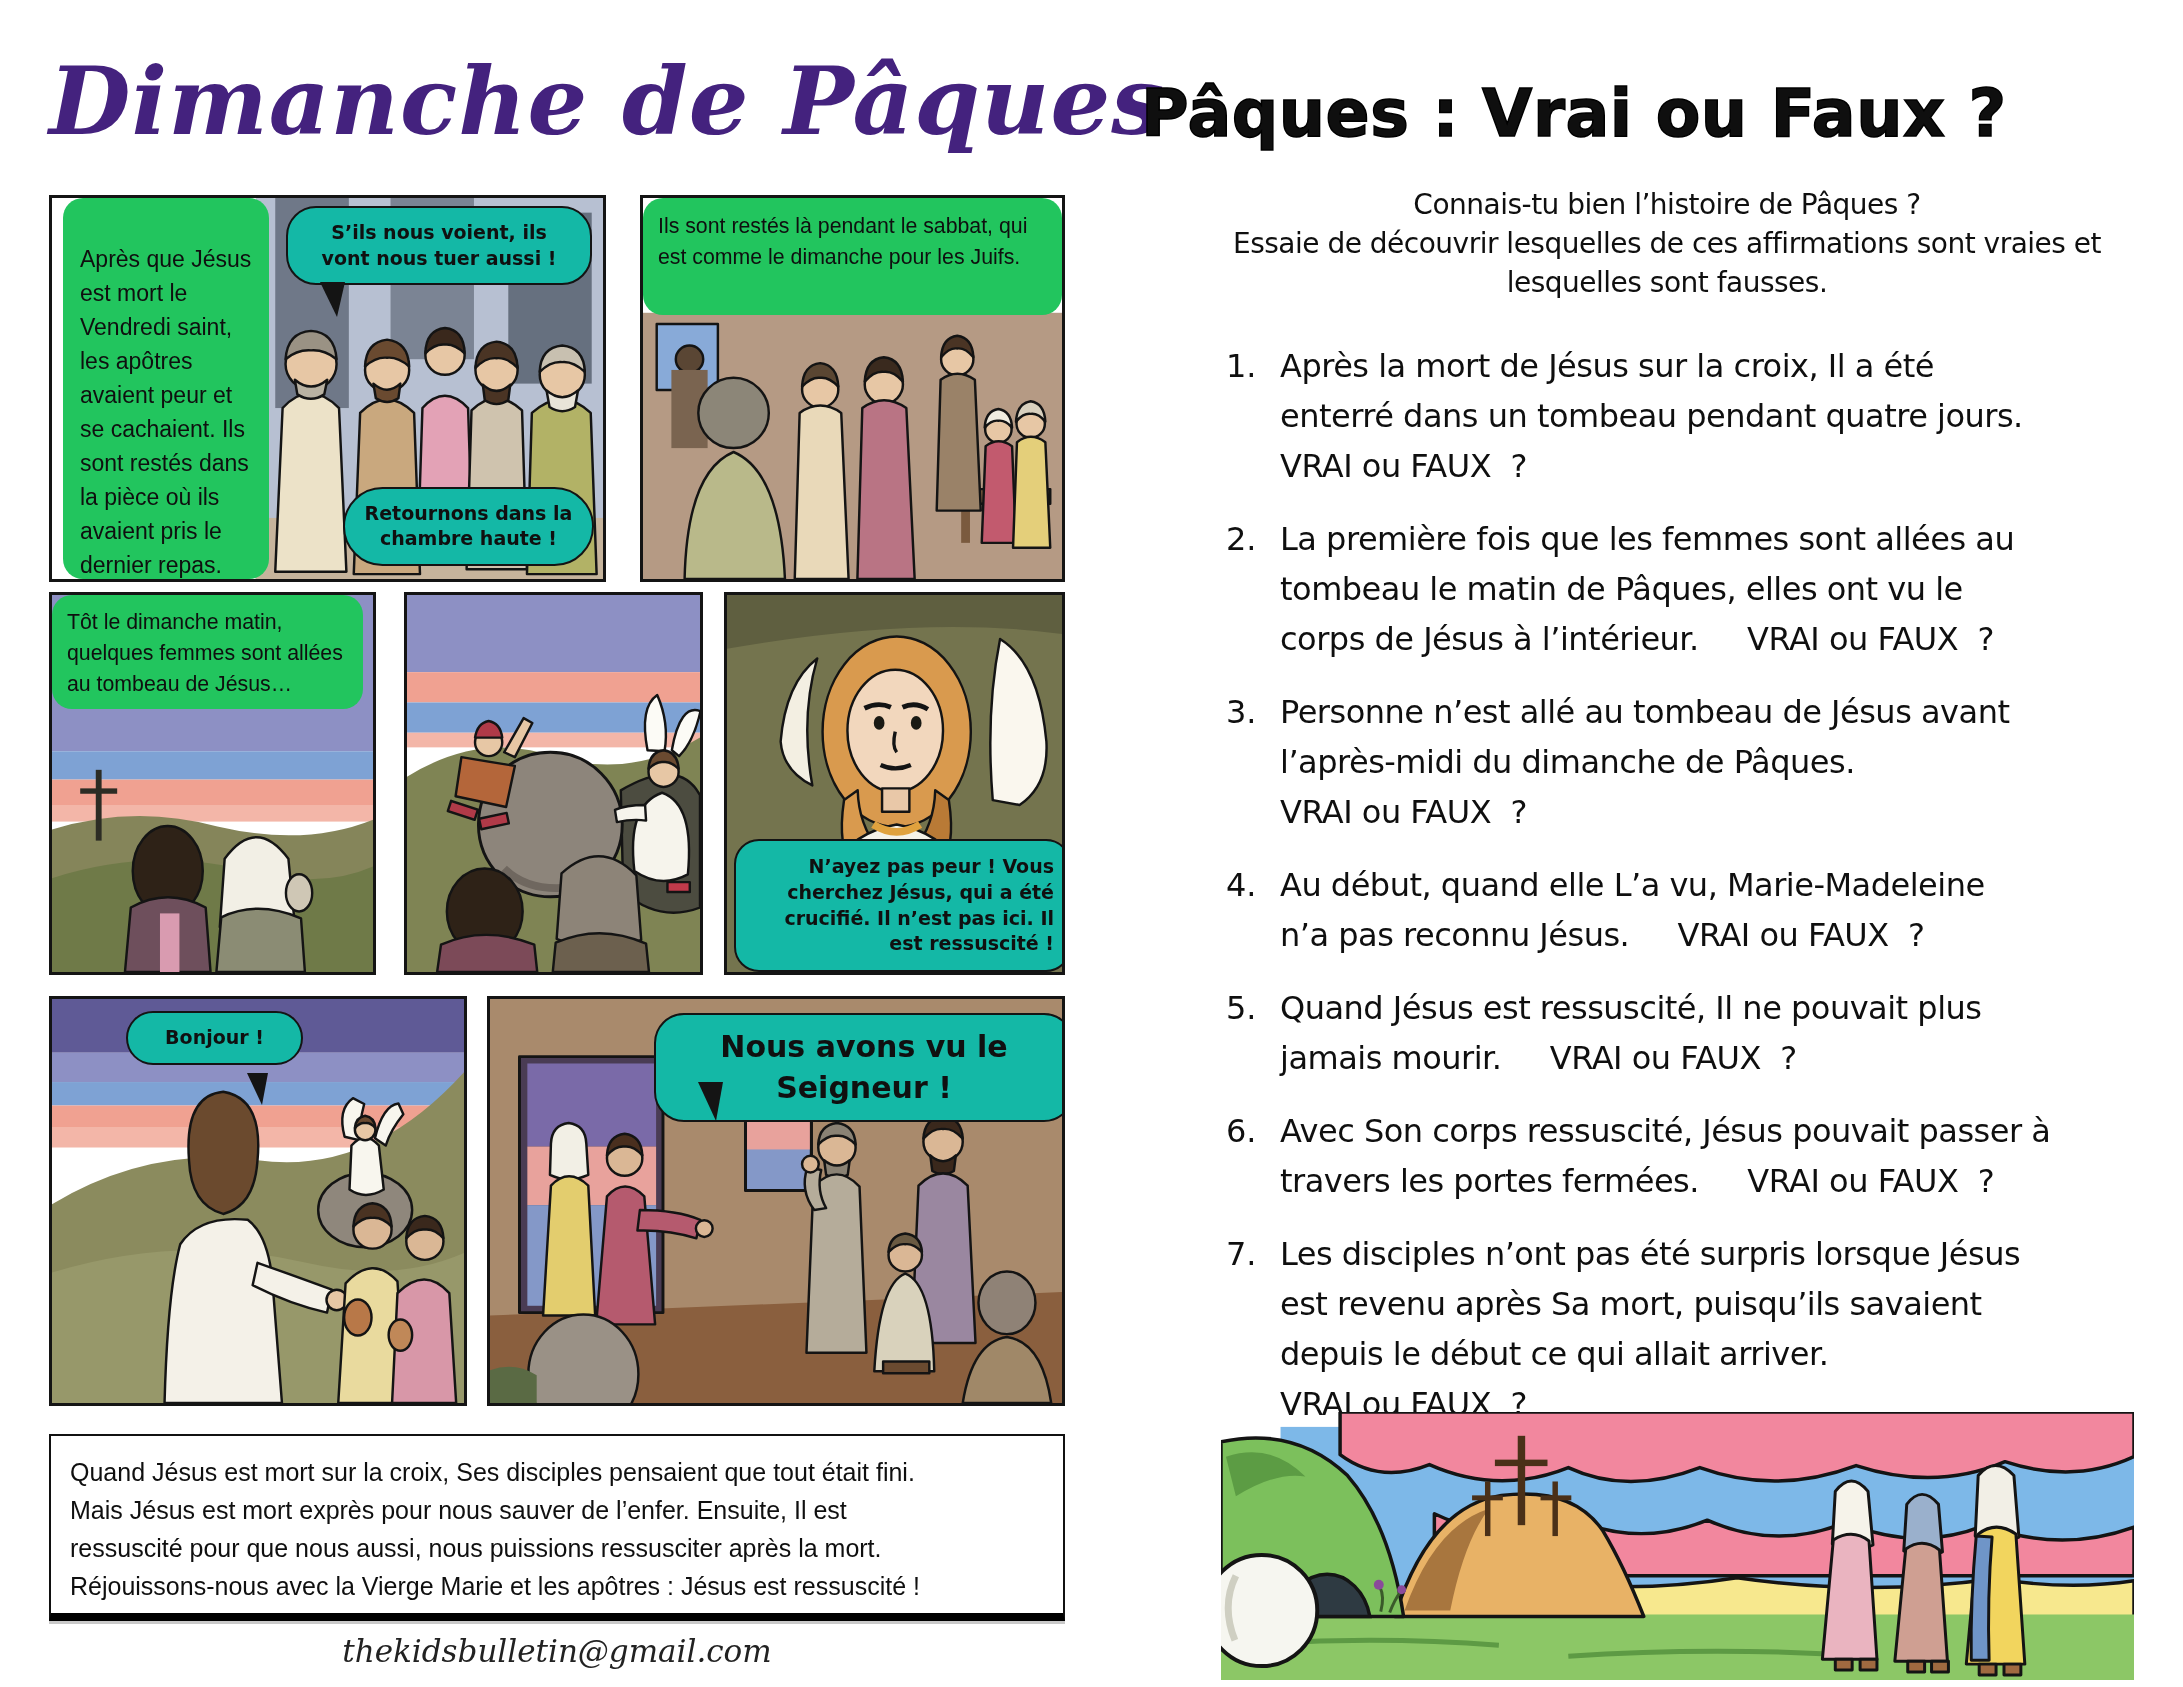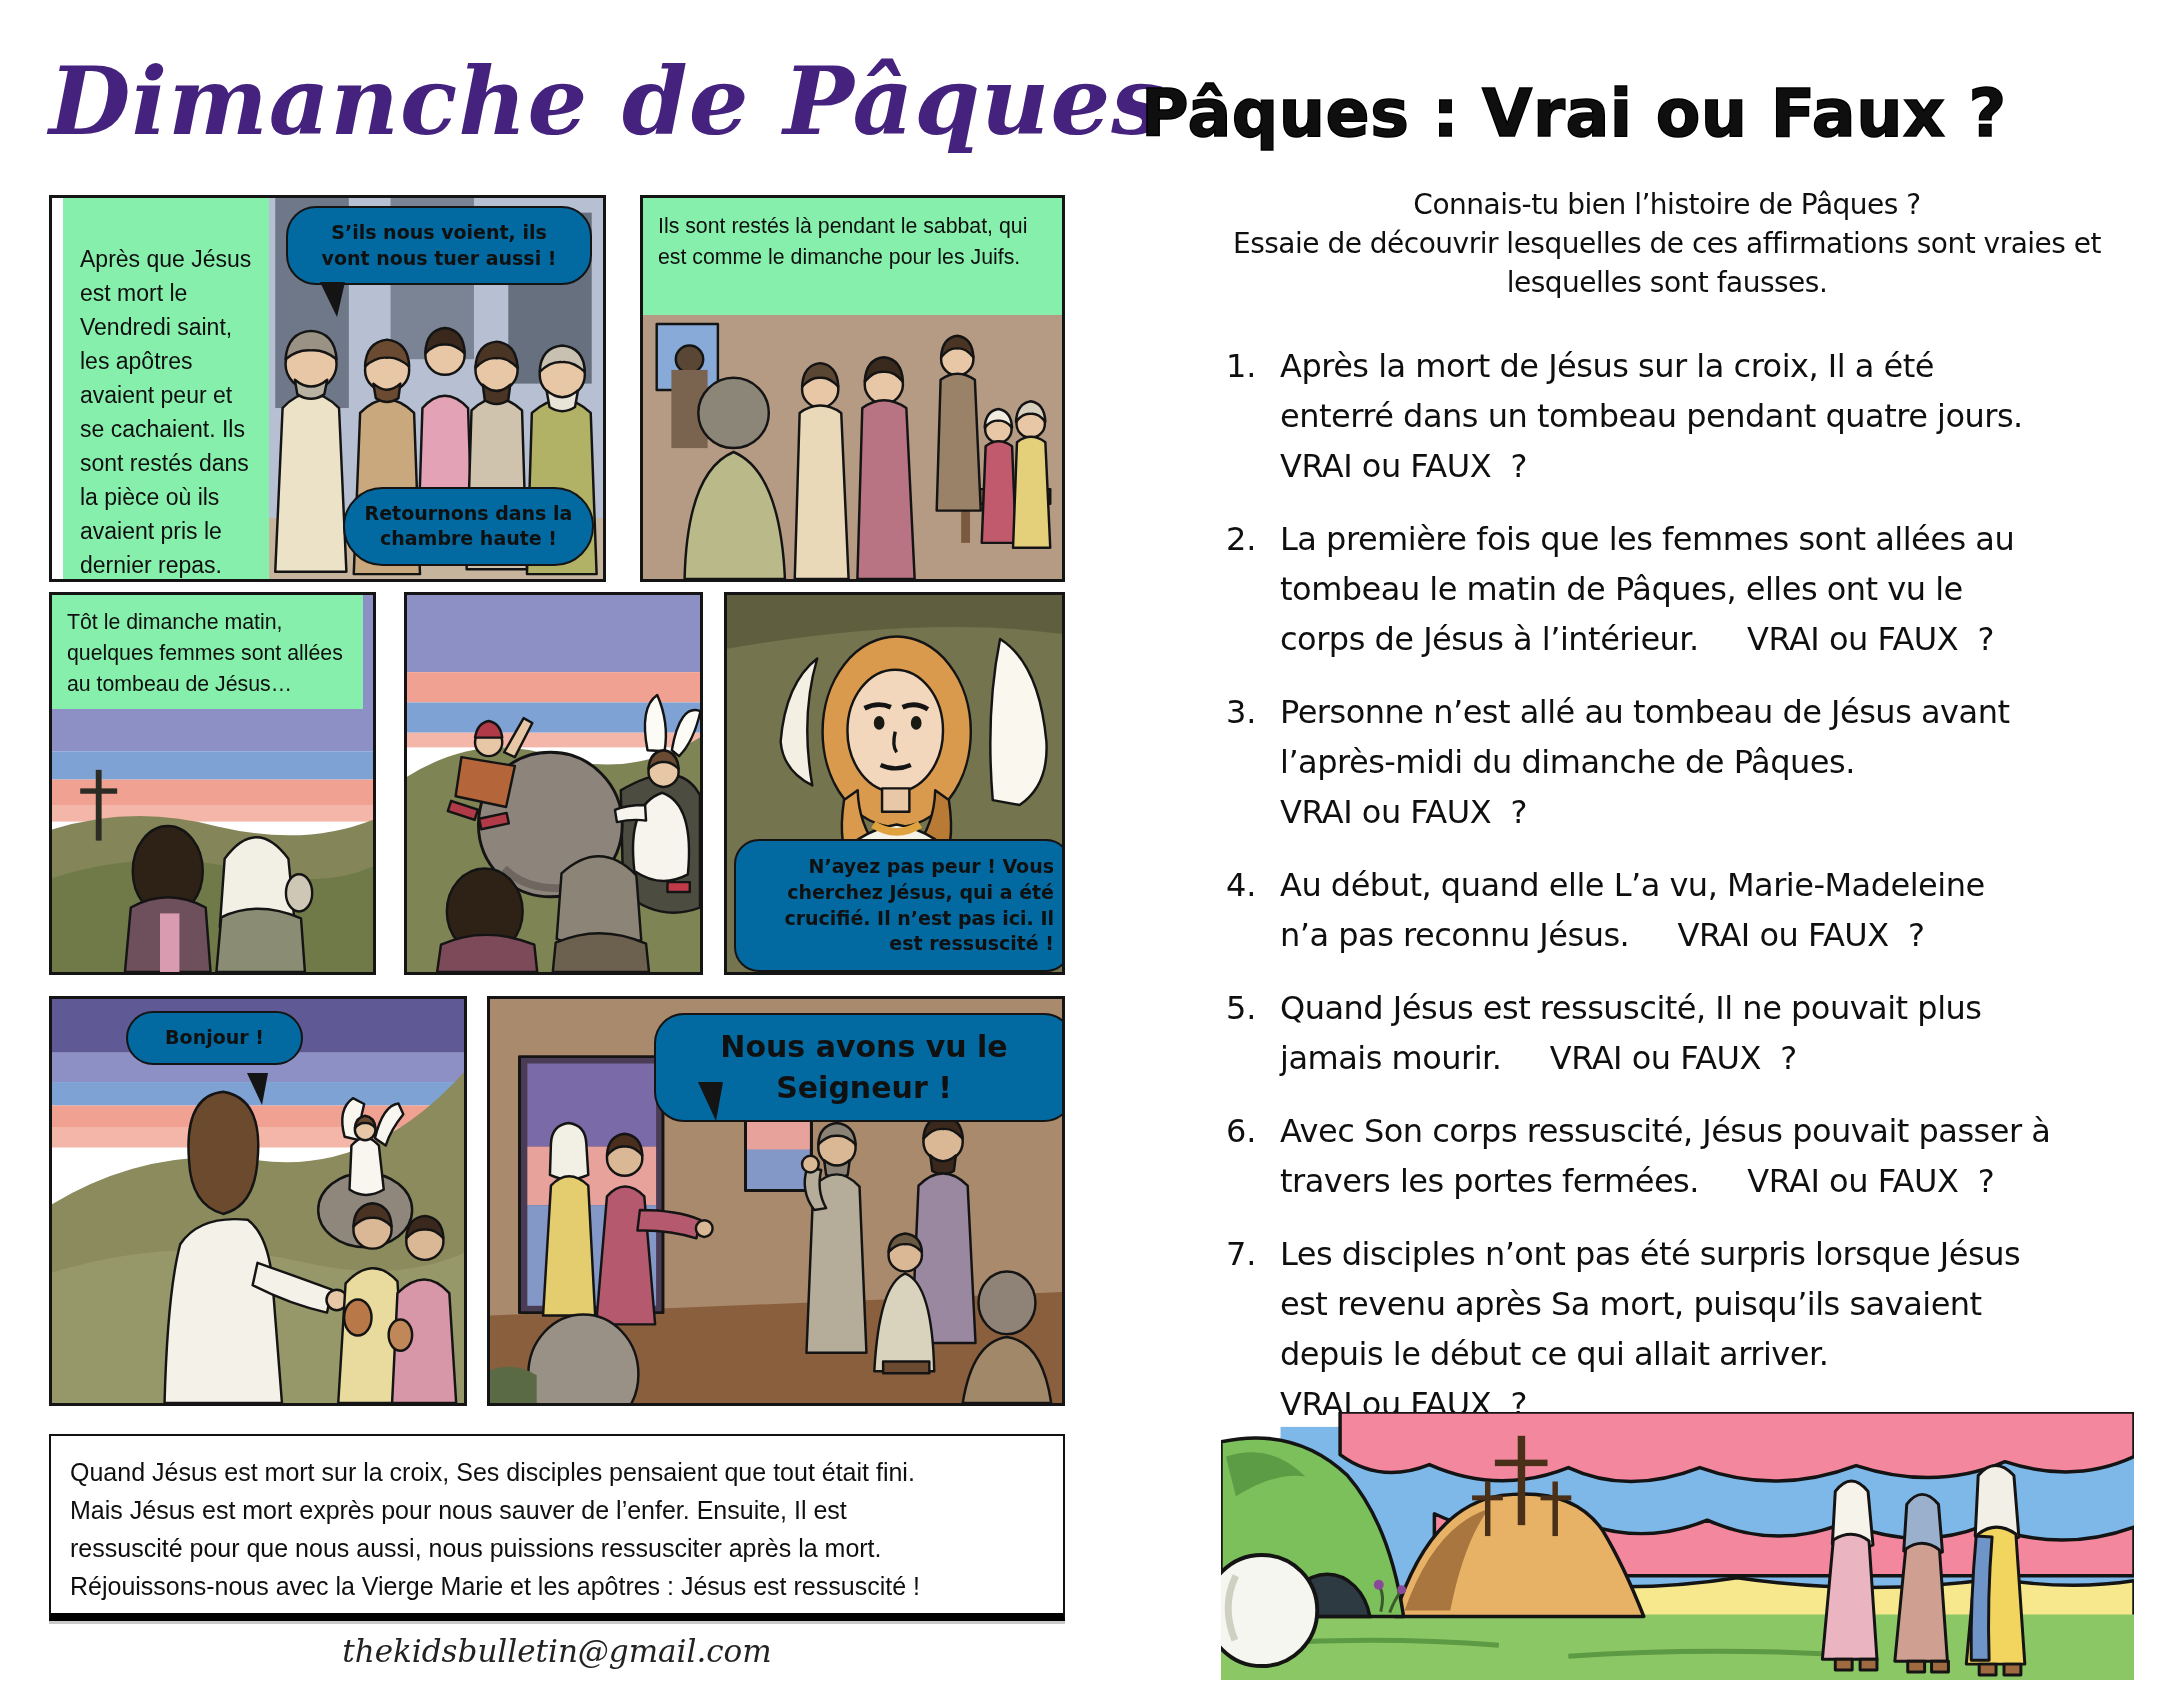--- a/index.html
+++ b/index.html
@@ -12,25 +12,26 @@
     position:absolute;left:49px;top:50px;width:1016px;height:119px;
     font:italic 700 94px/1.1 "DejaVu Serif", serif;
     text-align:center;letter-spacing:1px;white-space:nowrap;
   }
   .panel{
     position:absolute;border:3px solid #141414;background:#ffffff;
     box-sizing:border-box;overflow:hidden;
   }
   .panel > svg{position:absolute;left:0;top:0;width:100%;height:100%;display:block;}
   .caption{
-    position:absolute;background:#86efac;color:#0f0f0f;
+    position:absolute;background:#22c55e;color:#0f0f0f;
     font:400 21.3px/31px "Liberation Sans", sans-serif;
+    border-radius:20px;
   }
   .bubble{
-    position:absolute;background:#0369a1;border:2.5px solid #141414;border-radius:30px;
+    position:absolute;background:#14b8a6;border:2.5px solid #141414;border-radius:30px;
     padding:12px 17px;text-align:center;
     font:700 19px/1.35 "DejaVu Sans", sans-serif;color:#101010;
   }
   .tail{position:absolute;width:0;height:0;border-style:solid;}
   .footer-box{
     position:absolute;left:49px;top:1434px;width:1016px;height:187px;
     border:2.5px solid #111;border-bottom:8px solid #000;
     box-sizing:border-box;background:#fff;box-shadow:0 3px 0 #c9c9c9;
     padding:17px 19px;white-space:pre-wrap;
     font:400 25px/38px "Liberation Sans", sans-serif;

